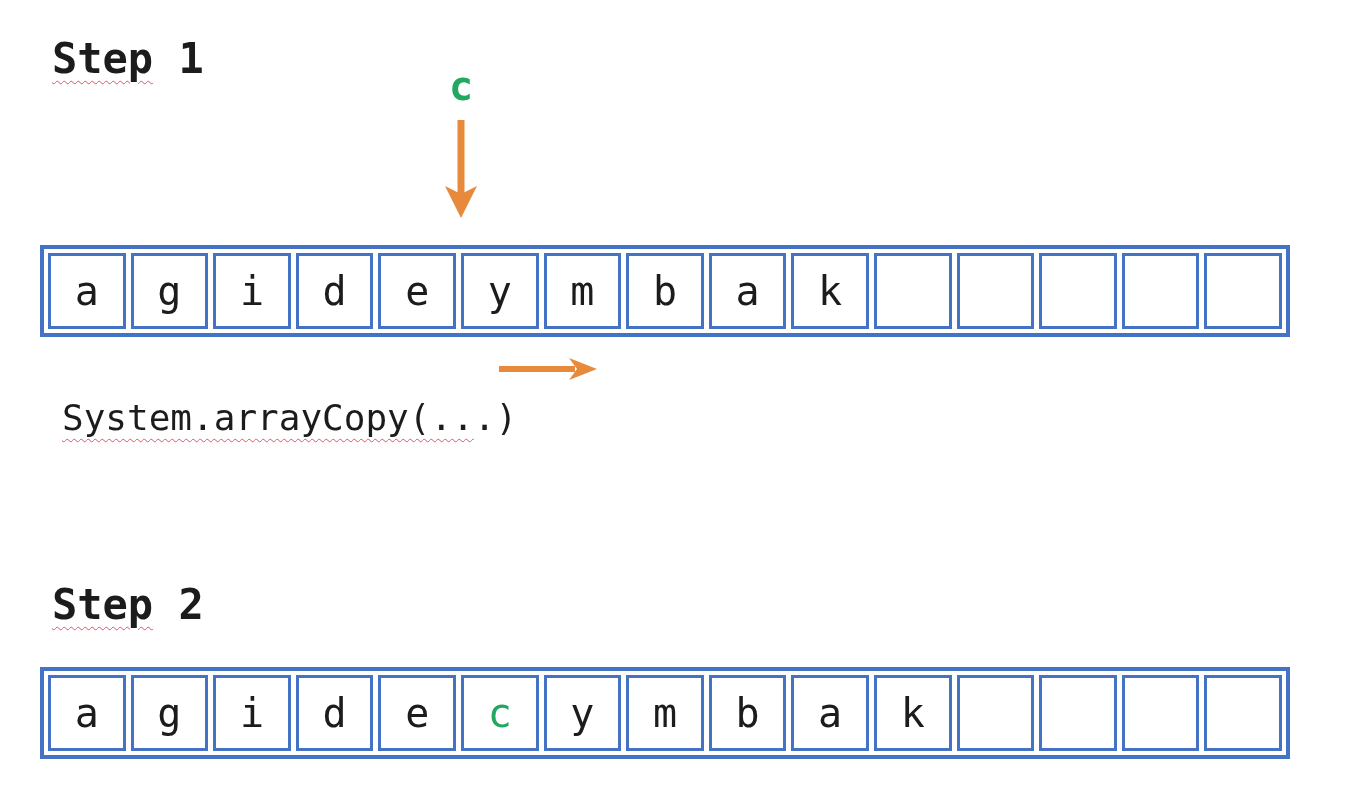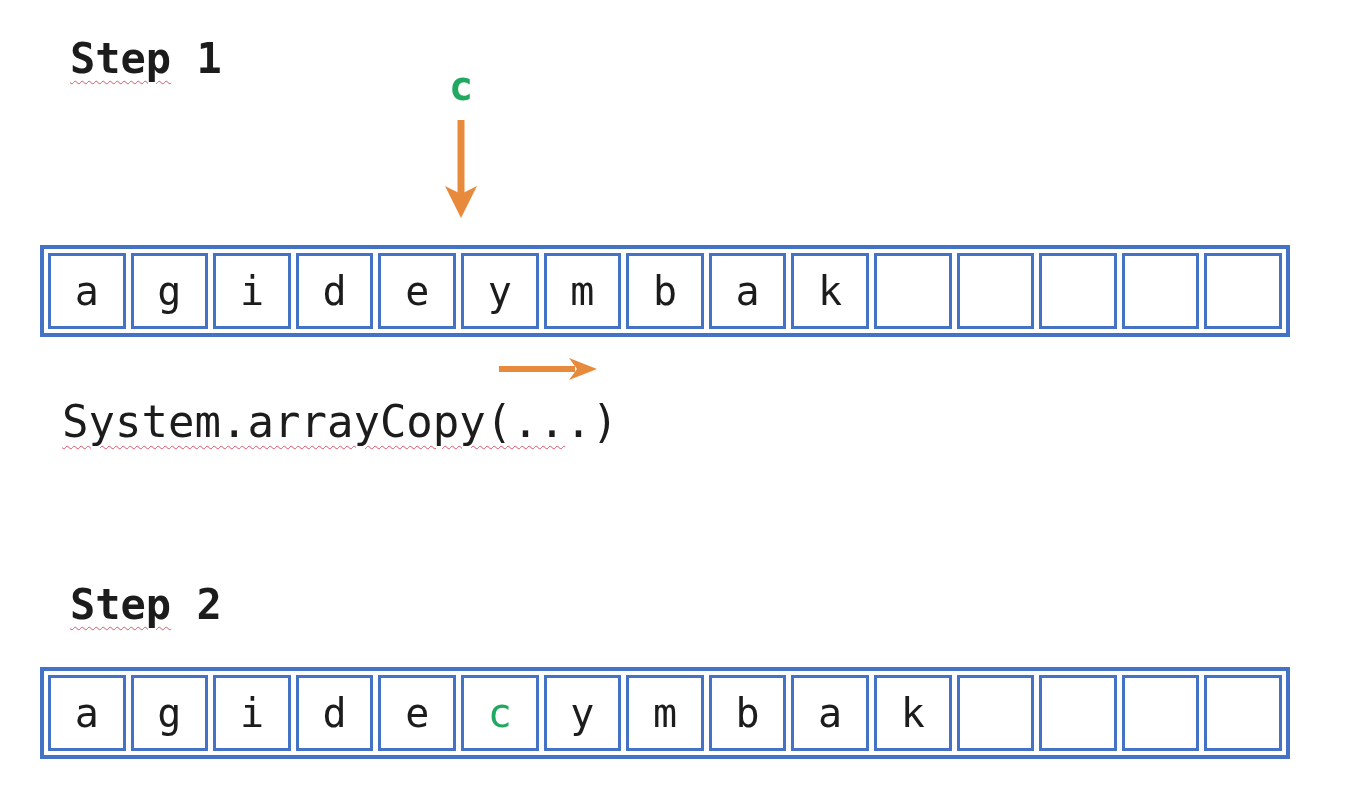--- a/index.html
+++ b/index.html
@@ -15,21 +15,21 @@
   body {
     width: 1348px; height: 812px;
     background: var(--bg);
     font-family: "DejaVu Sans Mono", "Liberation Mono", monospace;
     color: var(--ink);
     position: relative;
     overflow: hidden;
   }
   .heading {
     position: absolute;
-    left: 70px;
+    left: 52px;
     font-size: 42px;
     font-weight: bold;
     line-height: 1.2;
     white-space: pre;
   }
   .squiggle {
     text-decoration-line: underline;
     text-decoration-style: wavy;
     text-decoration-color: var(--squiggle);
     text-decoration-thickness: 1px;
@@ -67,21 +67,21 @@
     display: flex;
     align-items: center;
     justify-content: center;
     font-size: 40px;
     line-height: 1;
   }
   .cell.highlight { color: var(--green); }
   .caption {
     position: absolute;
     left: 62px; top: 396px;
-    font-size: 44px;
+    font-size: 36px;
     line-height: 1.2;
     white-space: pre;
   }
   .caption .squiggle { text-underline-offset: 8px; }
 </style>
 </head>
 <body>
 
 <div class="heading" style="top:34px"><span class="squiggle">Step</span><span> 1</span></div>
 

